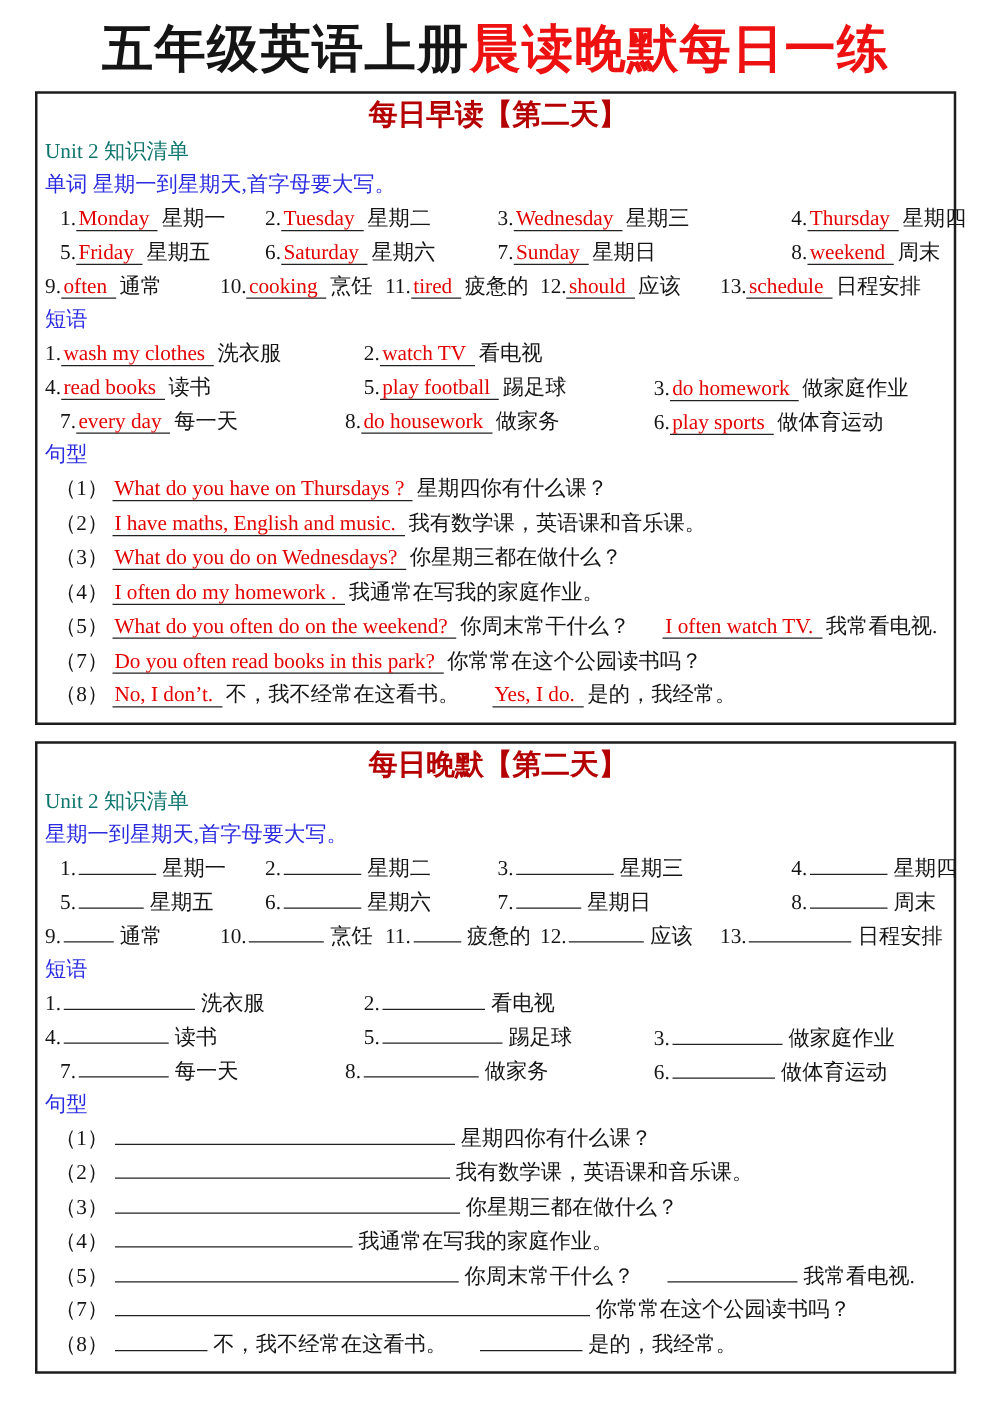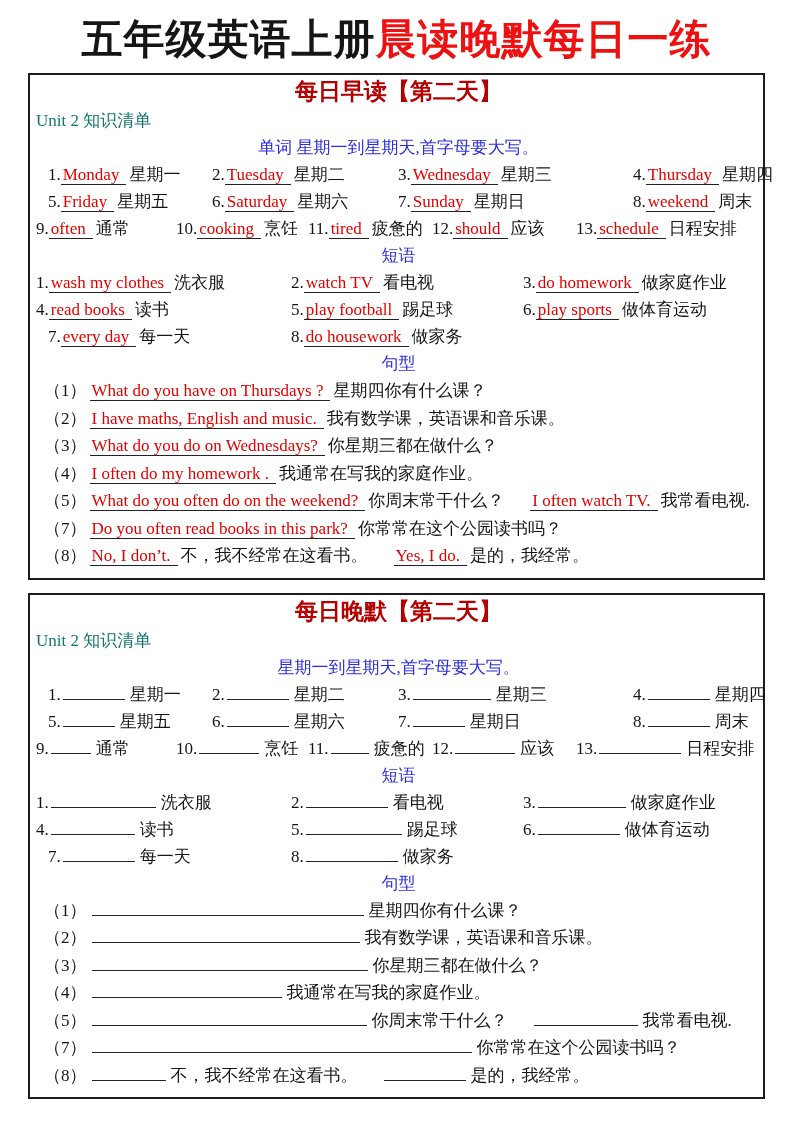--- a/index.html
+++ b/index.html
@@ -21,37 +21,37 @@
     border:2px solid #1d1d1d;
     padding:2px 2px 8px 6px;
     background:#fff;
   }
   .box-heading{
     text-align:center;font-size:23px;font-weight:700;
     color:#b40000;line-height:30px;white-space:nowrap;
   }
   .line{font-size:17px;line-height:27px;white-space:nowrap;}
   .green{color:#0f766e;}
-  .blue{color:#2b2be0;text-align:center;}
+  .blue{color:#2b2be0;}
   .row{position:relative;height:27px;font-size:17px;line-height:27px;}
   .row .item{position:absolute;top:0;white-space:nowrap;}
   .cols4 .item:nth-child(1){left:12px;}
   .cols4 .item:nth-child(2){left:176px;}
   .cols4 .item:nth-child(3){left:362px;}
   .cols4 .item:nth-child(4){left:586px;margin-left:11px;}
   .cols5 .item:nth-child(1){left:0;}
   .cols5 .item:nth-child(2){left:140px;}
   .cols5 .item:nth-child(3){left:272px;}
   .cols5 .item:nth-child(4){left:396px;}
   .cols5 .item:nth-child(5){left:540px;}
   .cols3 .item:nth-child(1){left:0;}
   .cols3 .item:nth-child(2){left:255px;}
-  .cols3 .item:nth-child(3){left:487px;}
+  .cols3 .item:nth-child(3){left:487px;margin-top:28px;}
   .cols2 .item:nth-child(1){left:12px;}
-  .cols2 .item:nth-child(2){left:255px;}
+  .cols2 .item:nth-child(2){left:240px;}
   .num{color:#151515;}
   .en{color:#e30000;}
   .u{border-bottom:1.6px solid #222;padding:0 7px 0 2px;}
   .blank{
     display:inline-block;vertical-align:baseline;
     border-bottom:1.6px solid #222;height:16px;
     margin:0 2px;
   }
   .zh{margin-left:3px;color:#151515;}
   .srow{font-size:17px;line-height:27.5px;padding-left:8px;white-space:nowrap;}

